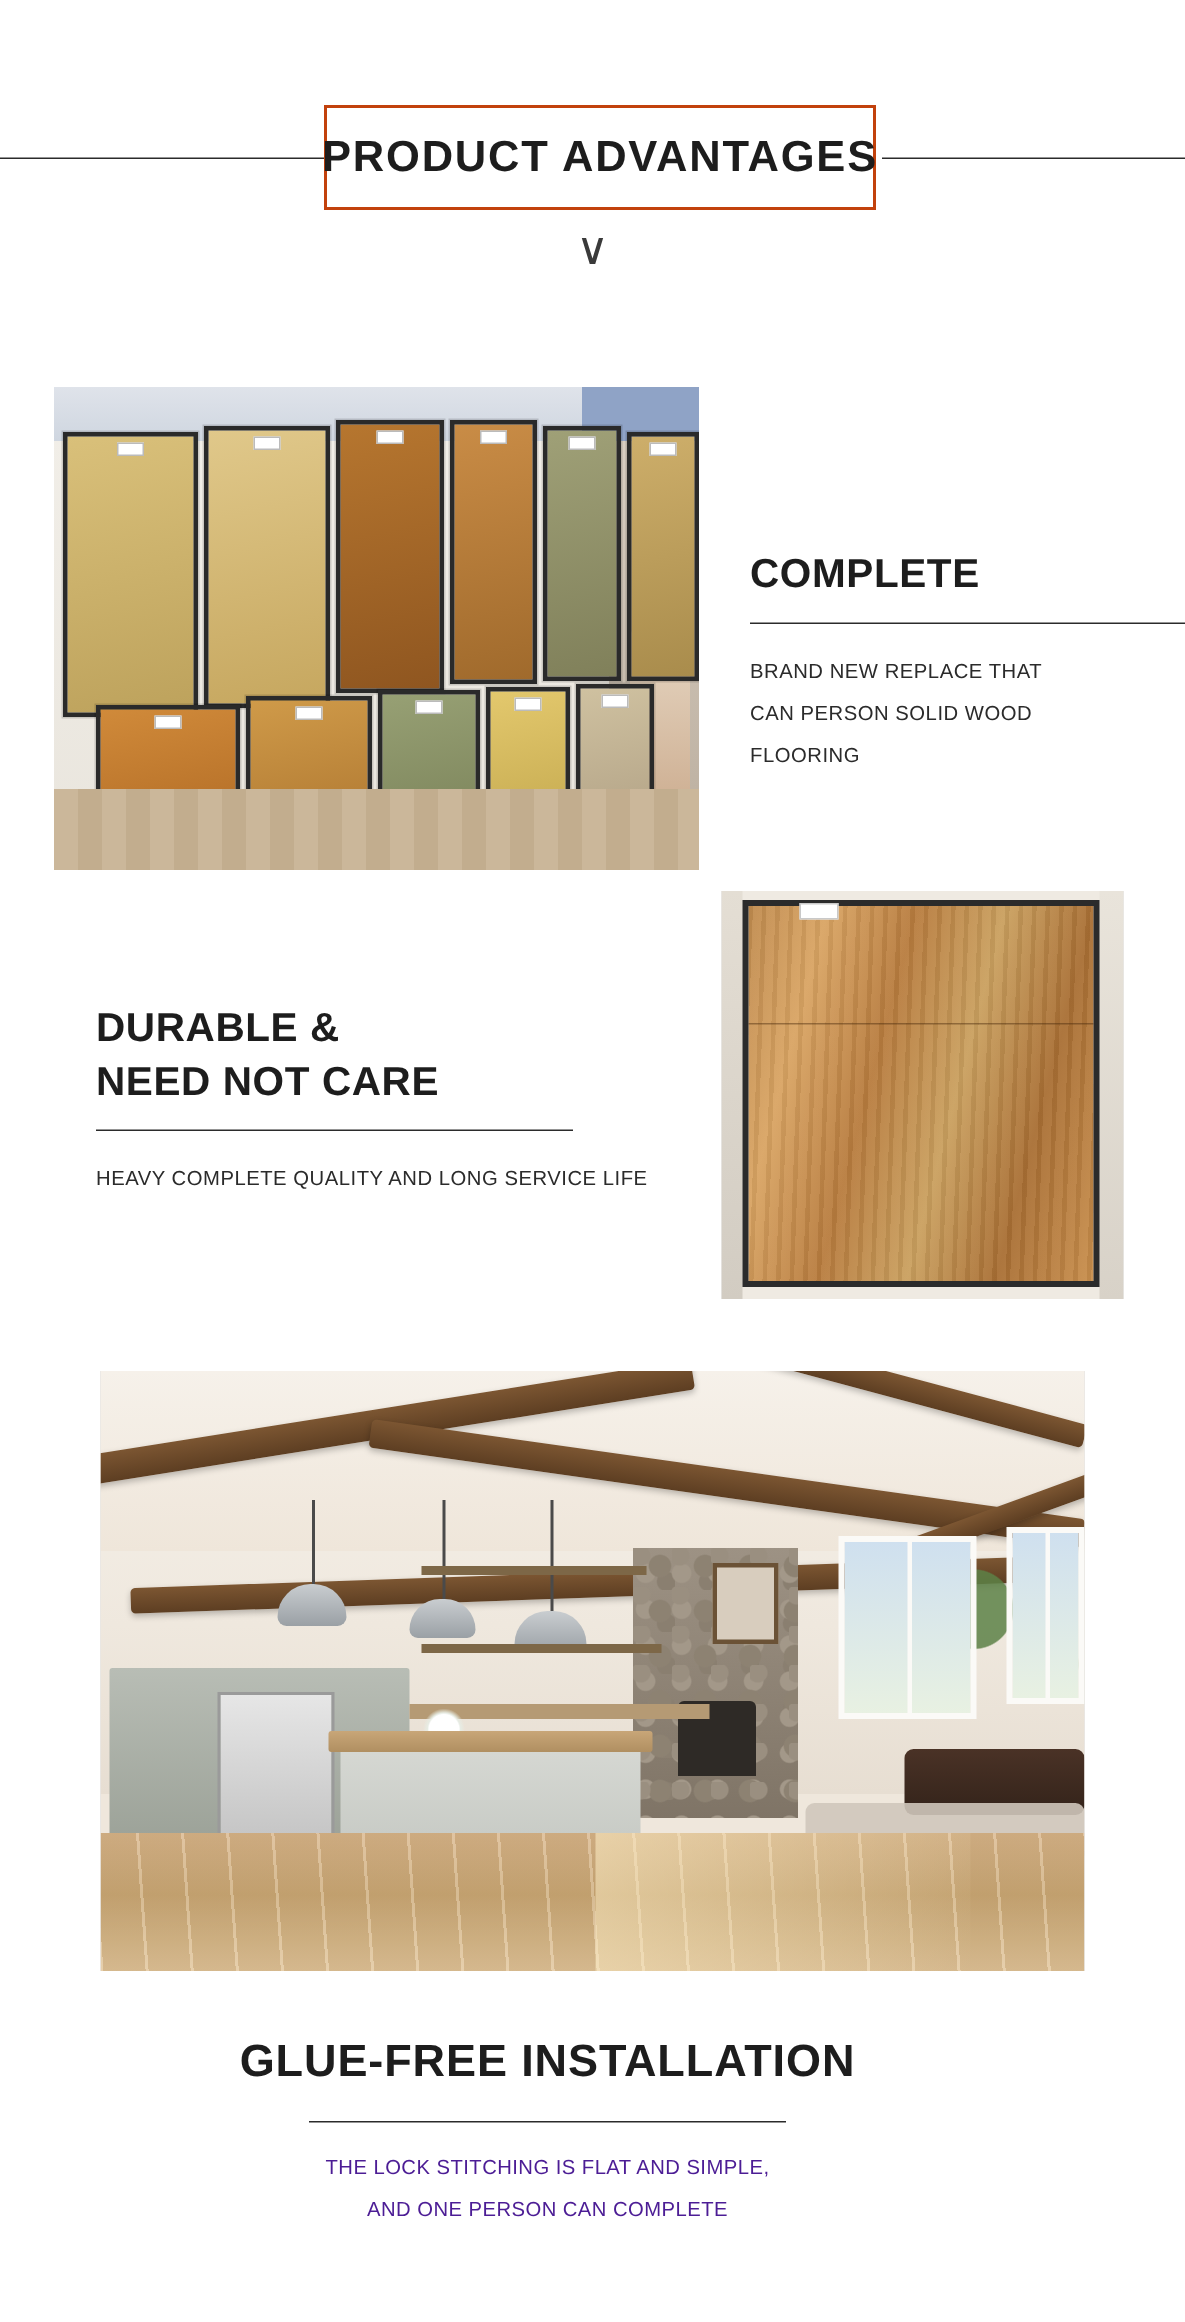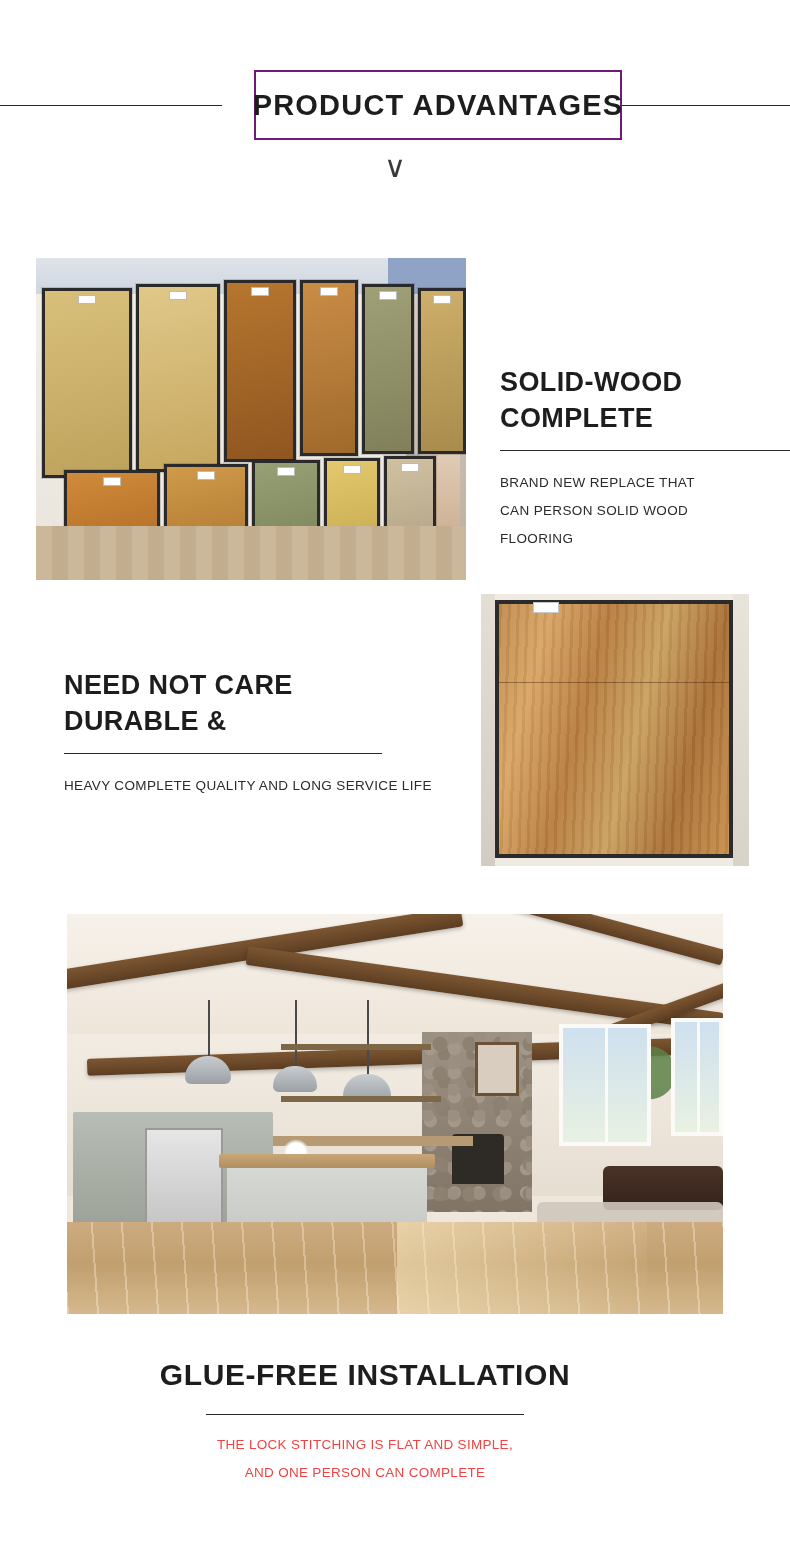--- a/index.html
+++ b/index.html
@@ -33,26 +33,25 @@
     background: #2b2b2b;
   }
   .header-rule.left  { left: 0px;   width: 222px; }
   .header-rule.right { left: 588px; width: 202px; }
   .header-box {
     position: absolute;
     left: 216px;
     top: 0px;
     width: 368px;
     height: 70px;
-    border: 2px solid #701a75;
+    border: 2px solid #c2410c;
     background: #ffffff;
     display: flex;
     align-items: center;
     justify-content: center;
-    margin-left: 38px;
   }
   .header-title {
     font-size: 29px;
     font-weight: bold;
     letter-spacing: 1.2px;
     color: #1d1d1d;
     white-space: nowrap;
   }
   .chevron {
     position: absolute;
@@ -298,21 +297,21 @@
   }
 
   
   .footer { position: absolute; left: 0; top: 1358px; width: 682px; text-align: center; padding-left: 48px; }
   .footer-title {
     font-size: 30px; font-weight: bold; letter-spacing: .6px; color: #1d1d1d;
   }
   .footer-rule {
     width: 318px; height: 1px; background: #2b2b2b; margin: 22px auto 16px auto;
   }
-  .footer-lines { font-size: 13.5px; line-height: 2.1; letter-spacing: .3px; color: #ef4444; }
+  .footer-lines { font-size: 13.5px; line-height: 2.1; letter-spacing: .3px; color: #4c1d95; }
 </style>
 </head>
 <body>
 
 <div class="page">
 
   <div class="header">
     <div class="header-rule left"></div>
     <div class="header-rule right"></div>
     <div class="header-box">
@@ -363,21 +362,20 @@
       <div class="board" style="left:348px;top:198px; width:52px;  height:104px; background:linear-gradient(168deg,#cfc1a0,#b1a185);">
           <span class="tag"></span>
         </div>
 
       <div class="floor"></div>
     </div>
   </div>
 
   <div class="sec1-text">
     <div class="heading-lg">
-      <div>SOLID-WOOD</div>
       <div>COMPLETE</div>
     </div>
     <div class="rule-under"></div>
     <div class="body-sm">
       <div>BRAND NEW REPLACE THAT</div>
       <div>CAN PERSON SOLID WOOD</div>
       <div>FLOORING</div>
     </div>
   </div>
 
@@ -386,22 +384,22 @@
     <div class="edge-left"></div>
     <div class="edge-right"></div>
     <div class="bigboard">
       <div class="tag"></div>
       <div class="seam"></div>
     </div>
   </div>
 
   <div class="sec2-text">
     <div class="heading-lg">
+      <div>DURABLE &amp;</div>
       <div>NEED NOT CARE</div>
-      <div>DURABLE &amp;</div>
     </div>
     <div class="rule-under short"></div>
     <div class="body-sm">
       <div>HEAVY COMPLETE QUALITY AND LONG SERVICE LIFE</div>
     </div>
   </div>
 
   <div class="photo sec3-photo">
     <div class="room">
       <div class="wallbg"></div>

